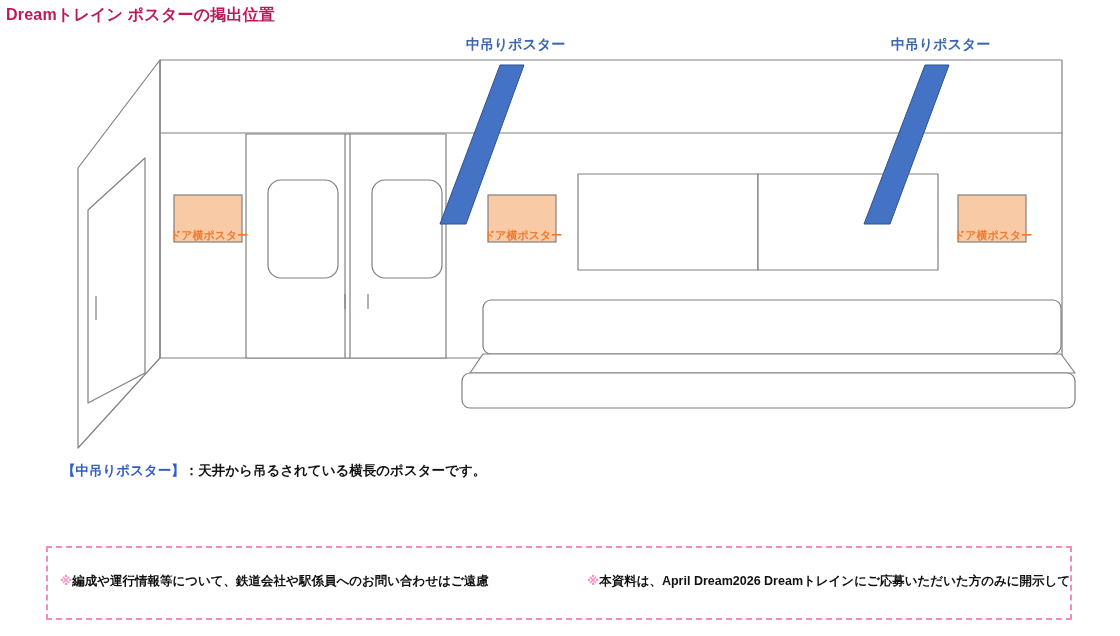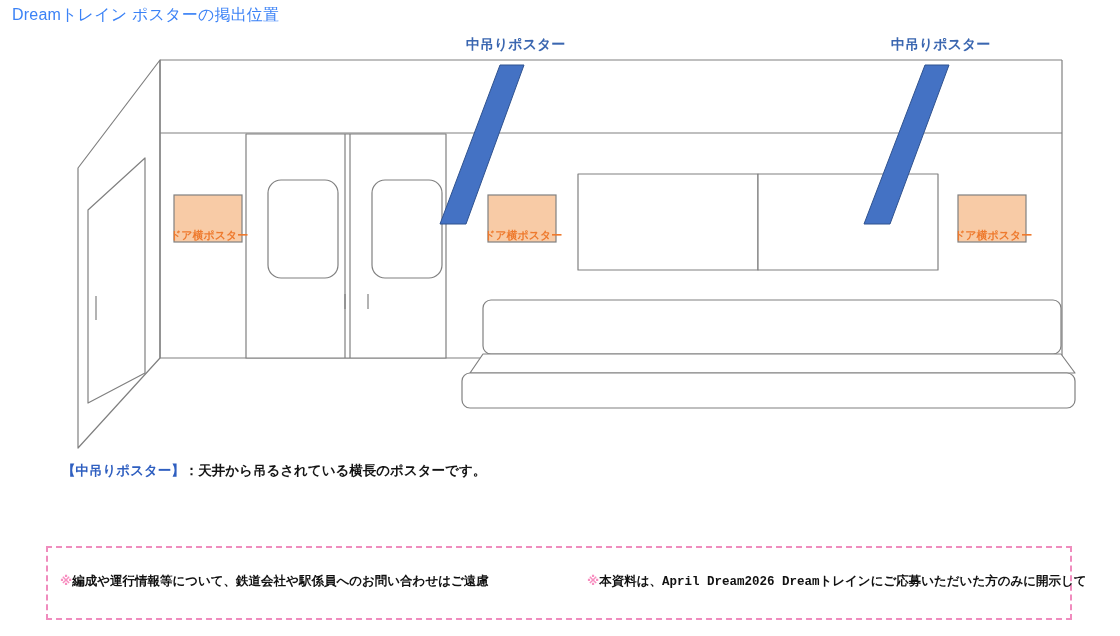--- a/index.html
+++ b/index.html
@@ -11,25 +11,25 @@
     width: 1120px;
     height: 636px;
     position: relative;
     font-family: "Liberation Sans", "DejaVu Sans", sans-serif;
     overflow: hidden;
   }
 
   
   #page-title {
     position: absolute;
-    left: 12px;
+    left: 6px;
     top: 5px;
     font-size: 16px;
-    font-weight: normal;
-    color: #3b82f6;
+    font-weight: bold;
+    color: #be185d;
     letter-spacing: 0.2px;
     white-space: nowrap;
   }
 
   
   #diagram {
     position: absolute;
     left: 0;
     top: 28px;
     width: 1120px;
@@ -90,21 +90,21 @@
     line-height: 23px;
     color: #111111;
     font-weight: bold;
   }
   .notice-item .mark {
     color: #F78FC0;
     font-weight: bold;
   }
   #notice-left  { left: 12px; top: 22px; width: 500px; }
   #notice-right { left: 515px; top: 22px; width: 505px; margin-left: 24px; }
-  .notice-body { display: inline; font-family: Liberation Mono, monospace; }
+  .notice-body { display: inline; }
   .notice-line2 { display: block; padding-left: 14px; }
 </style>
 </head>
 <body>
 
 <div id="page-title">Dreamトレイン ポスターの掲出位置</div>
 
 <div id="diagram">
 
   <svg width="1120" height="440" viewBox="0 0 1120 440">

